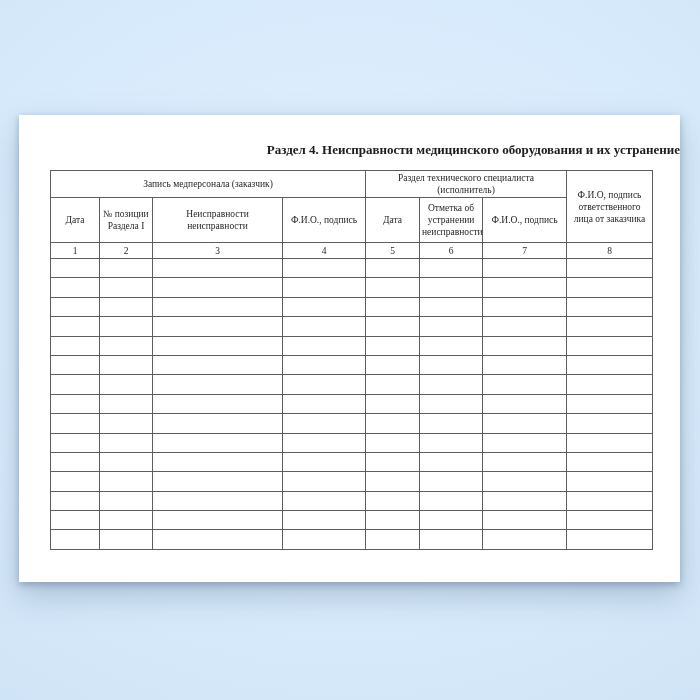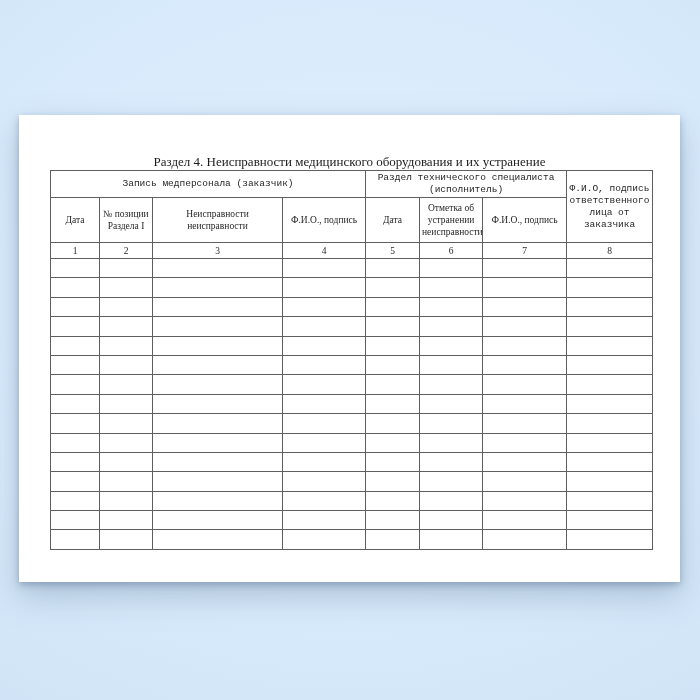--- a/index.html
+++ b/index.html
@@ -26,25 +26,25 @@
     height: 467px;
     background: #ffffff;
     box-shadow: 0 3px 7px rgba(104, 129, 158, 0.55),
                 0 14px 30px rgba(104, 129, 158, 0.38);
   }
   .doc-title {
     position: absolute;
     top: 27px;
     left: 0;
     right: 0;
-    margin: 12px;
-    text-align: center;
+    margin: 0;
+    text-align: right;
     font-size: 13px;
     line-height: 15px;
-    font-weight: normal;
+    font-weight: bold;
     color: #1c1c1c;
     letter-spacing: 0;
   }
   table.form {
     position: absolute;
     left: 31px;
     top: 55px;
     width: 602px;
     height: 380px;
     border-collapse: collapse;
@@ -56,21 +56,21 @@
     padding: 1px 2px;
     font-weight: normal;
     font-size: 9.5px;
     line-height: 12px;
     color: #262626;
     text-align: center;
     vertical-align: middle;
     white-space: pre-line;
     overflow: hidden;
   }
-  tr.row-group   { height: 23px; font-family: Liberation Mono, monospace; }
+  tr.row-group   { height: 23px; }
   tr.row-sub     { height: 45px; }
   tr.row-numbers { height: 16px; }
   
 </style>
 </head>
 <body>
 
 <div class="scene">
   <div class="paper">
 

